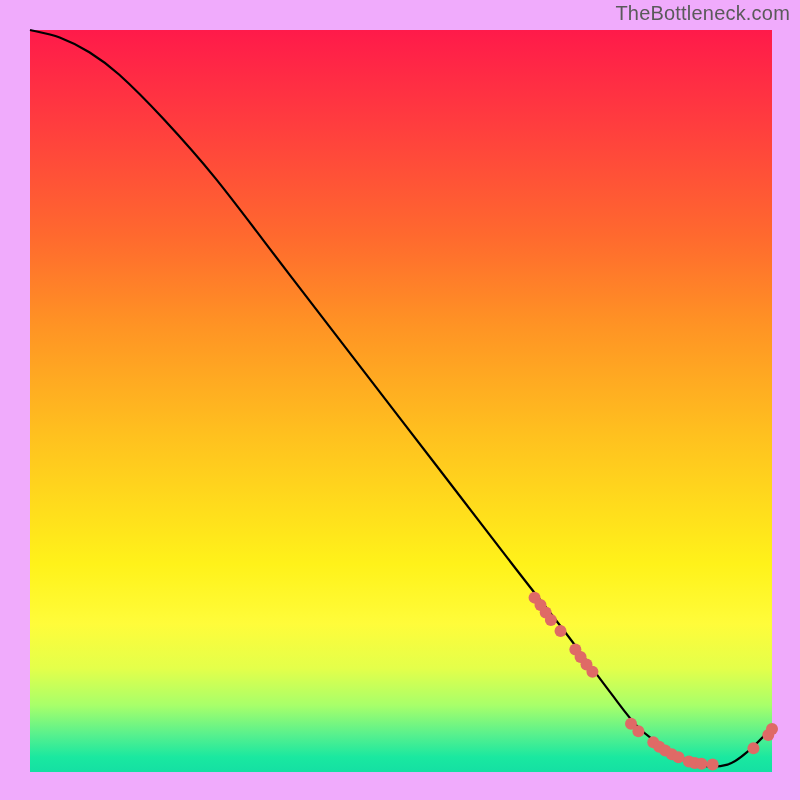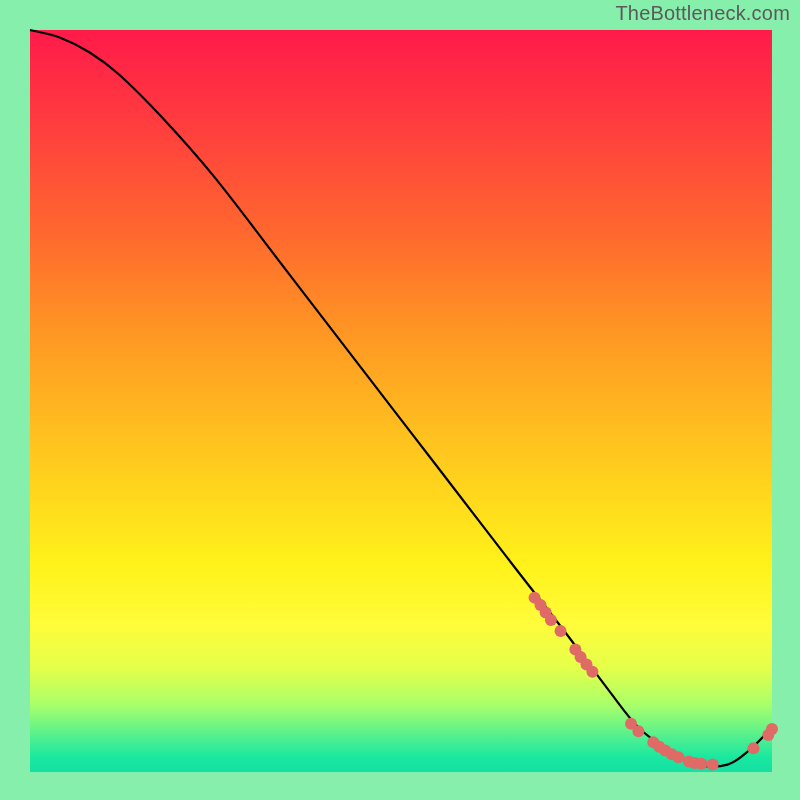--- a/index.html
+++ b/index.html
@@ -8,21 +8,21 @@
     background: #000;
     width: 800px;
     height: 800px;
     overflow: hidden;
     font-family: Arial, Helvetica, sans-serif;
   }
   .frame {
     position: relative;
     width: 800px;
     height: 800px;
-    background: #86efac;
+    background: #f0abfc;
   }
   .watermark {
     position: absolute;
     top: 2px;
     right: 10px;
     color: #5a5a5a;
     font-size: 20px;
     font-weight: 400;
     letter-spacing: 0.2px;
   }

